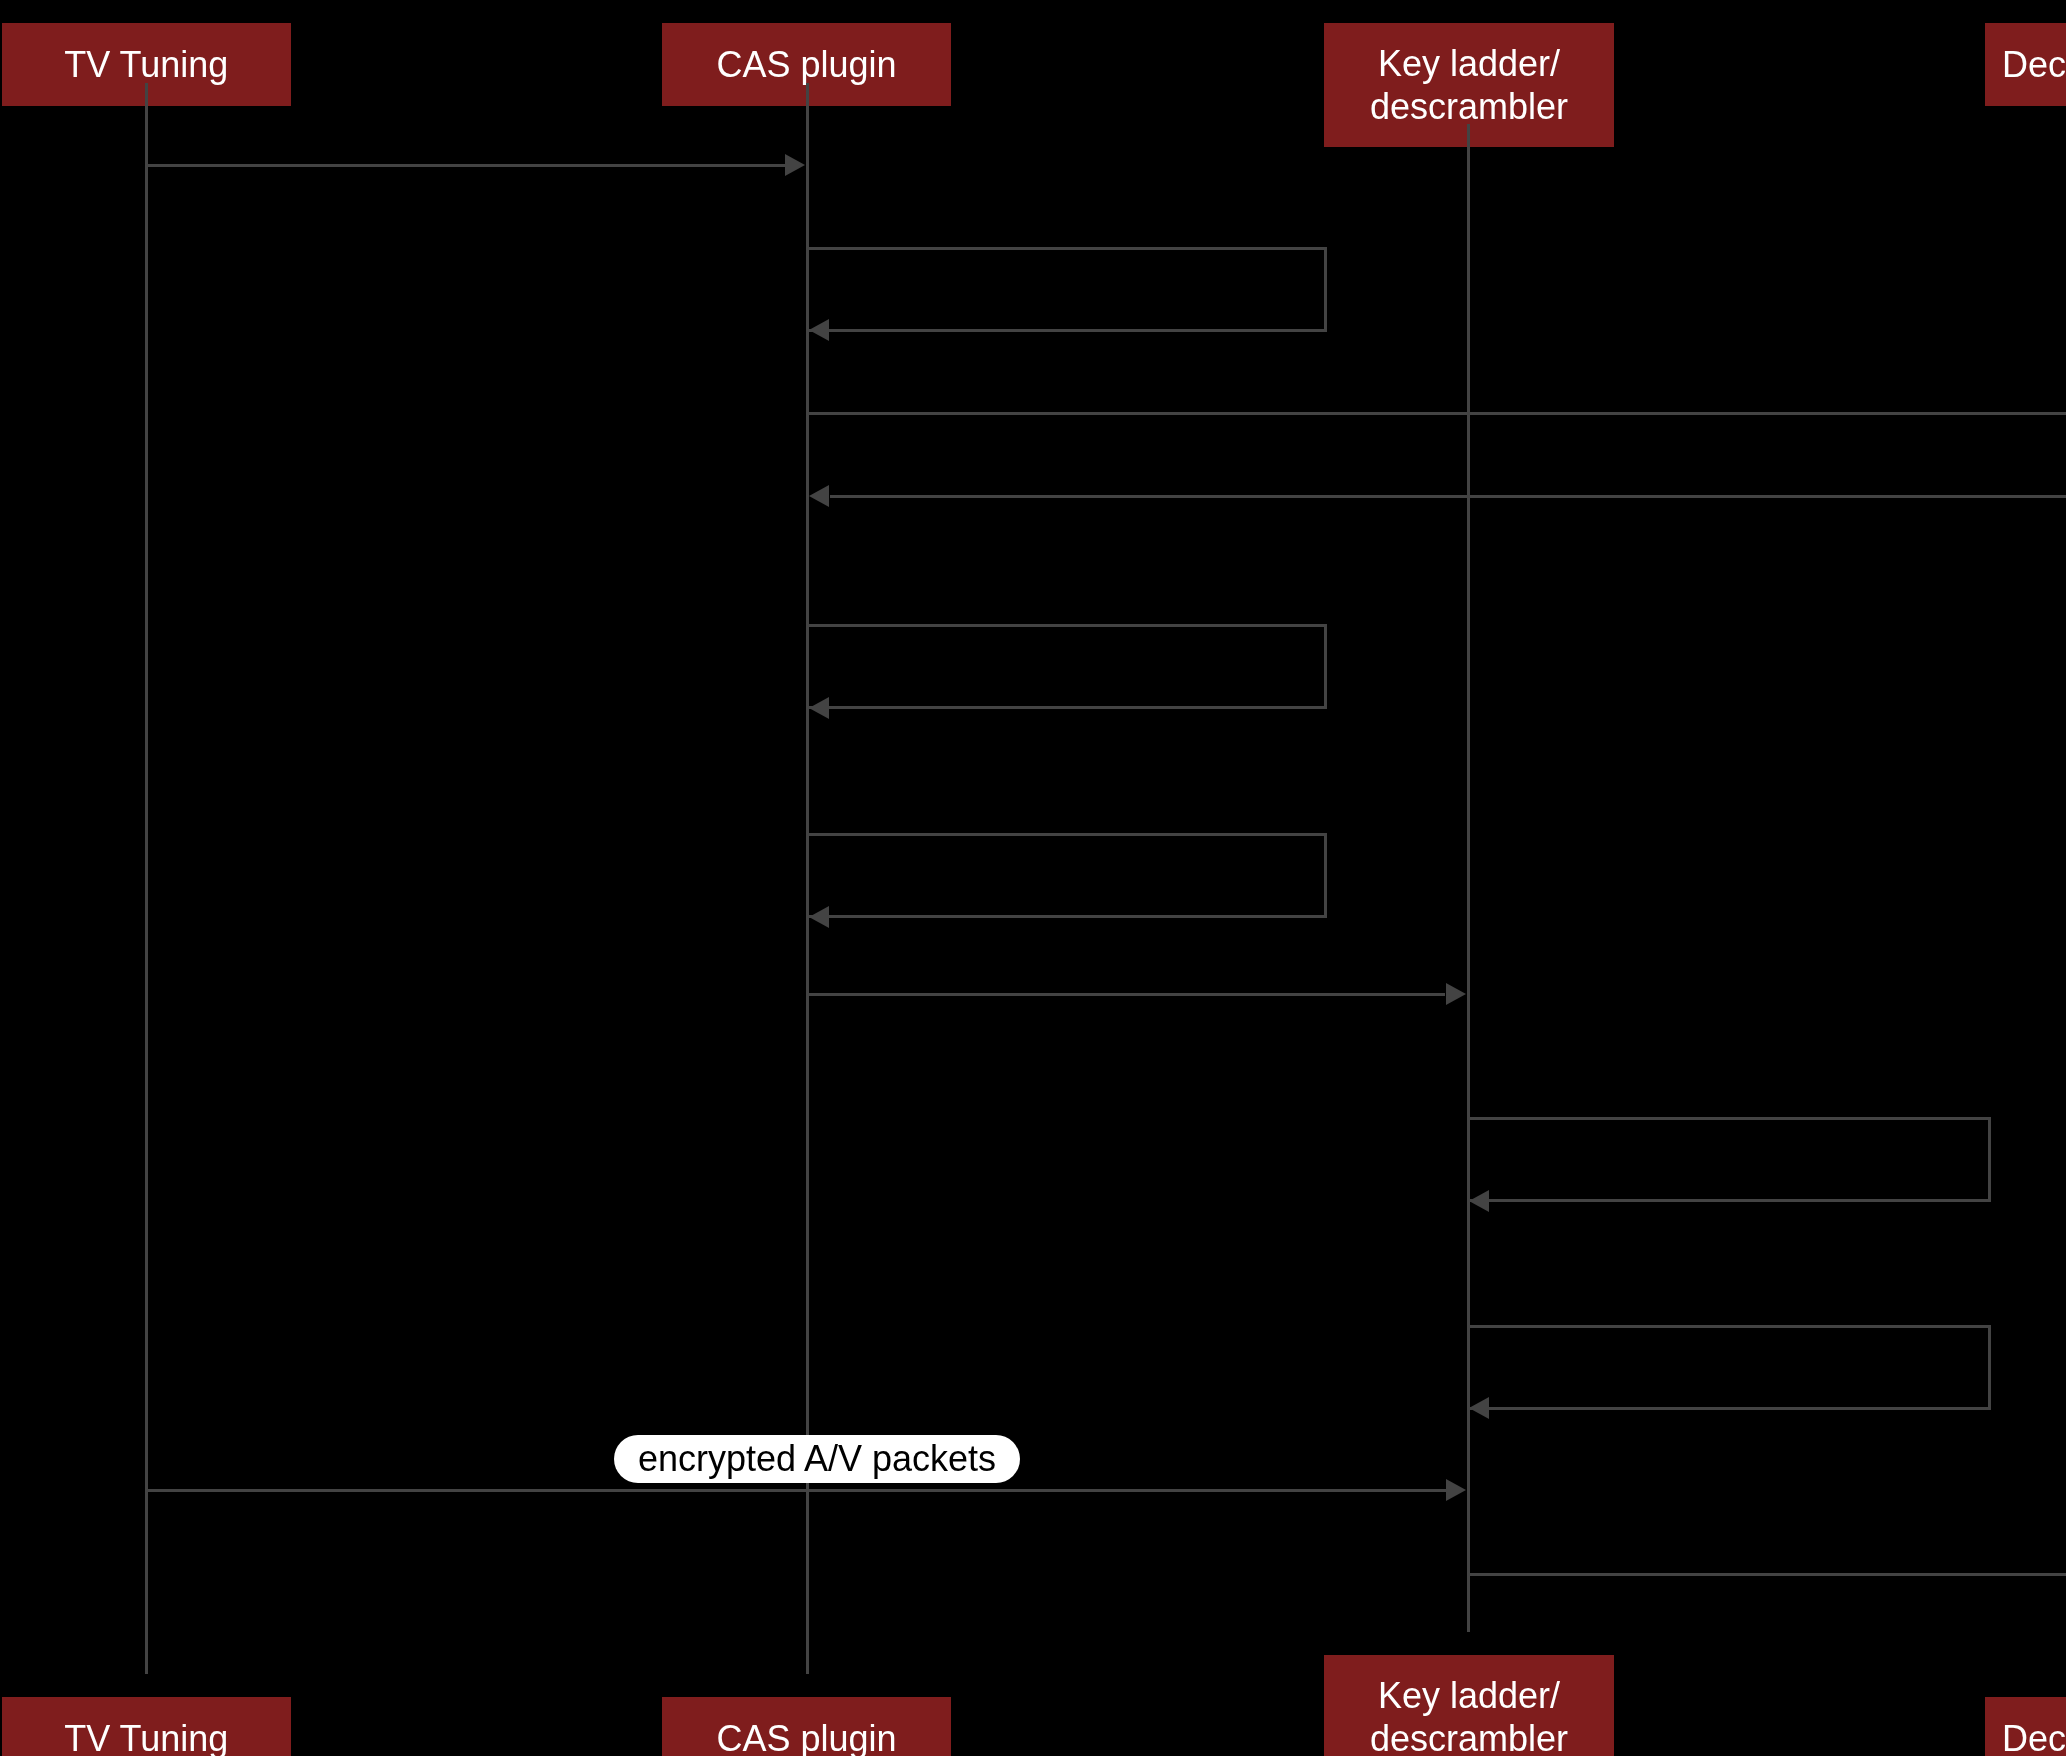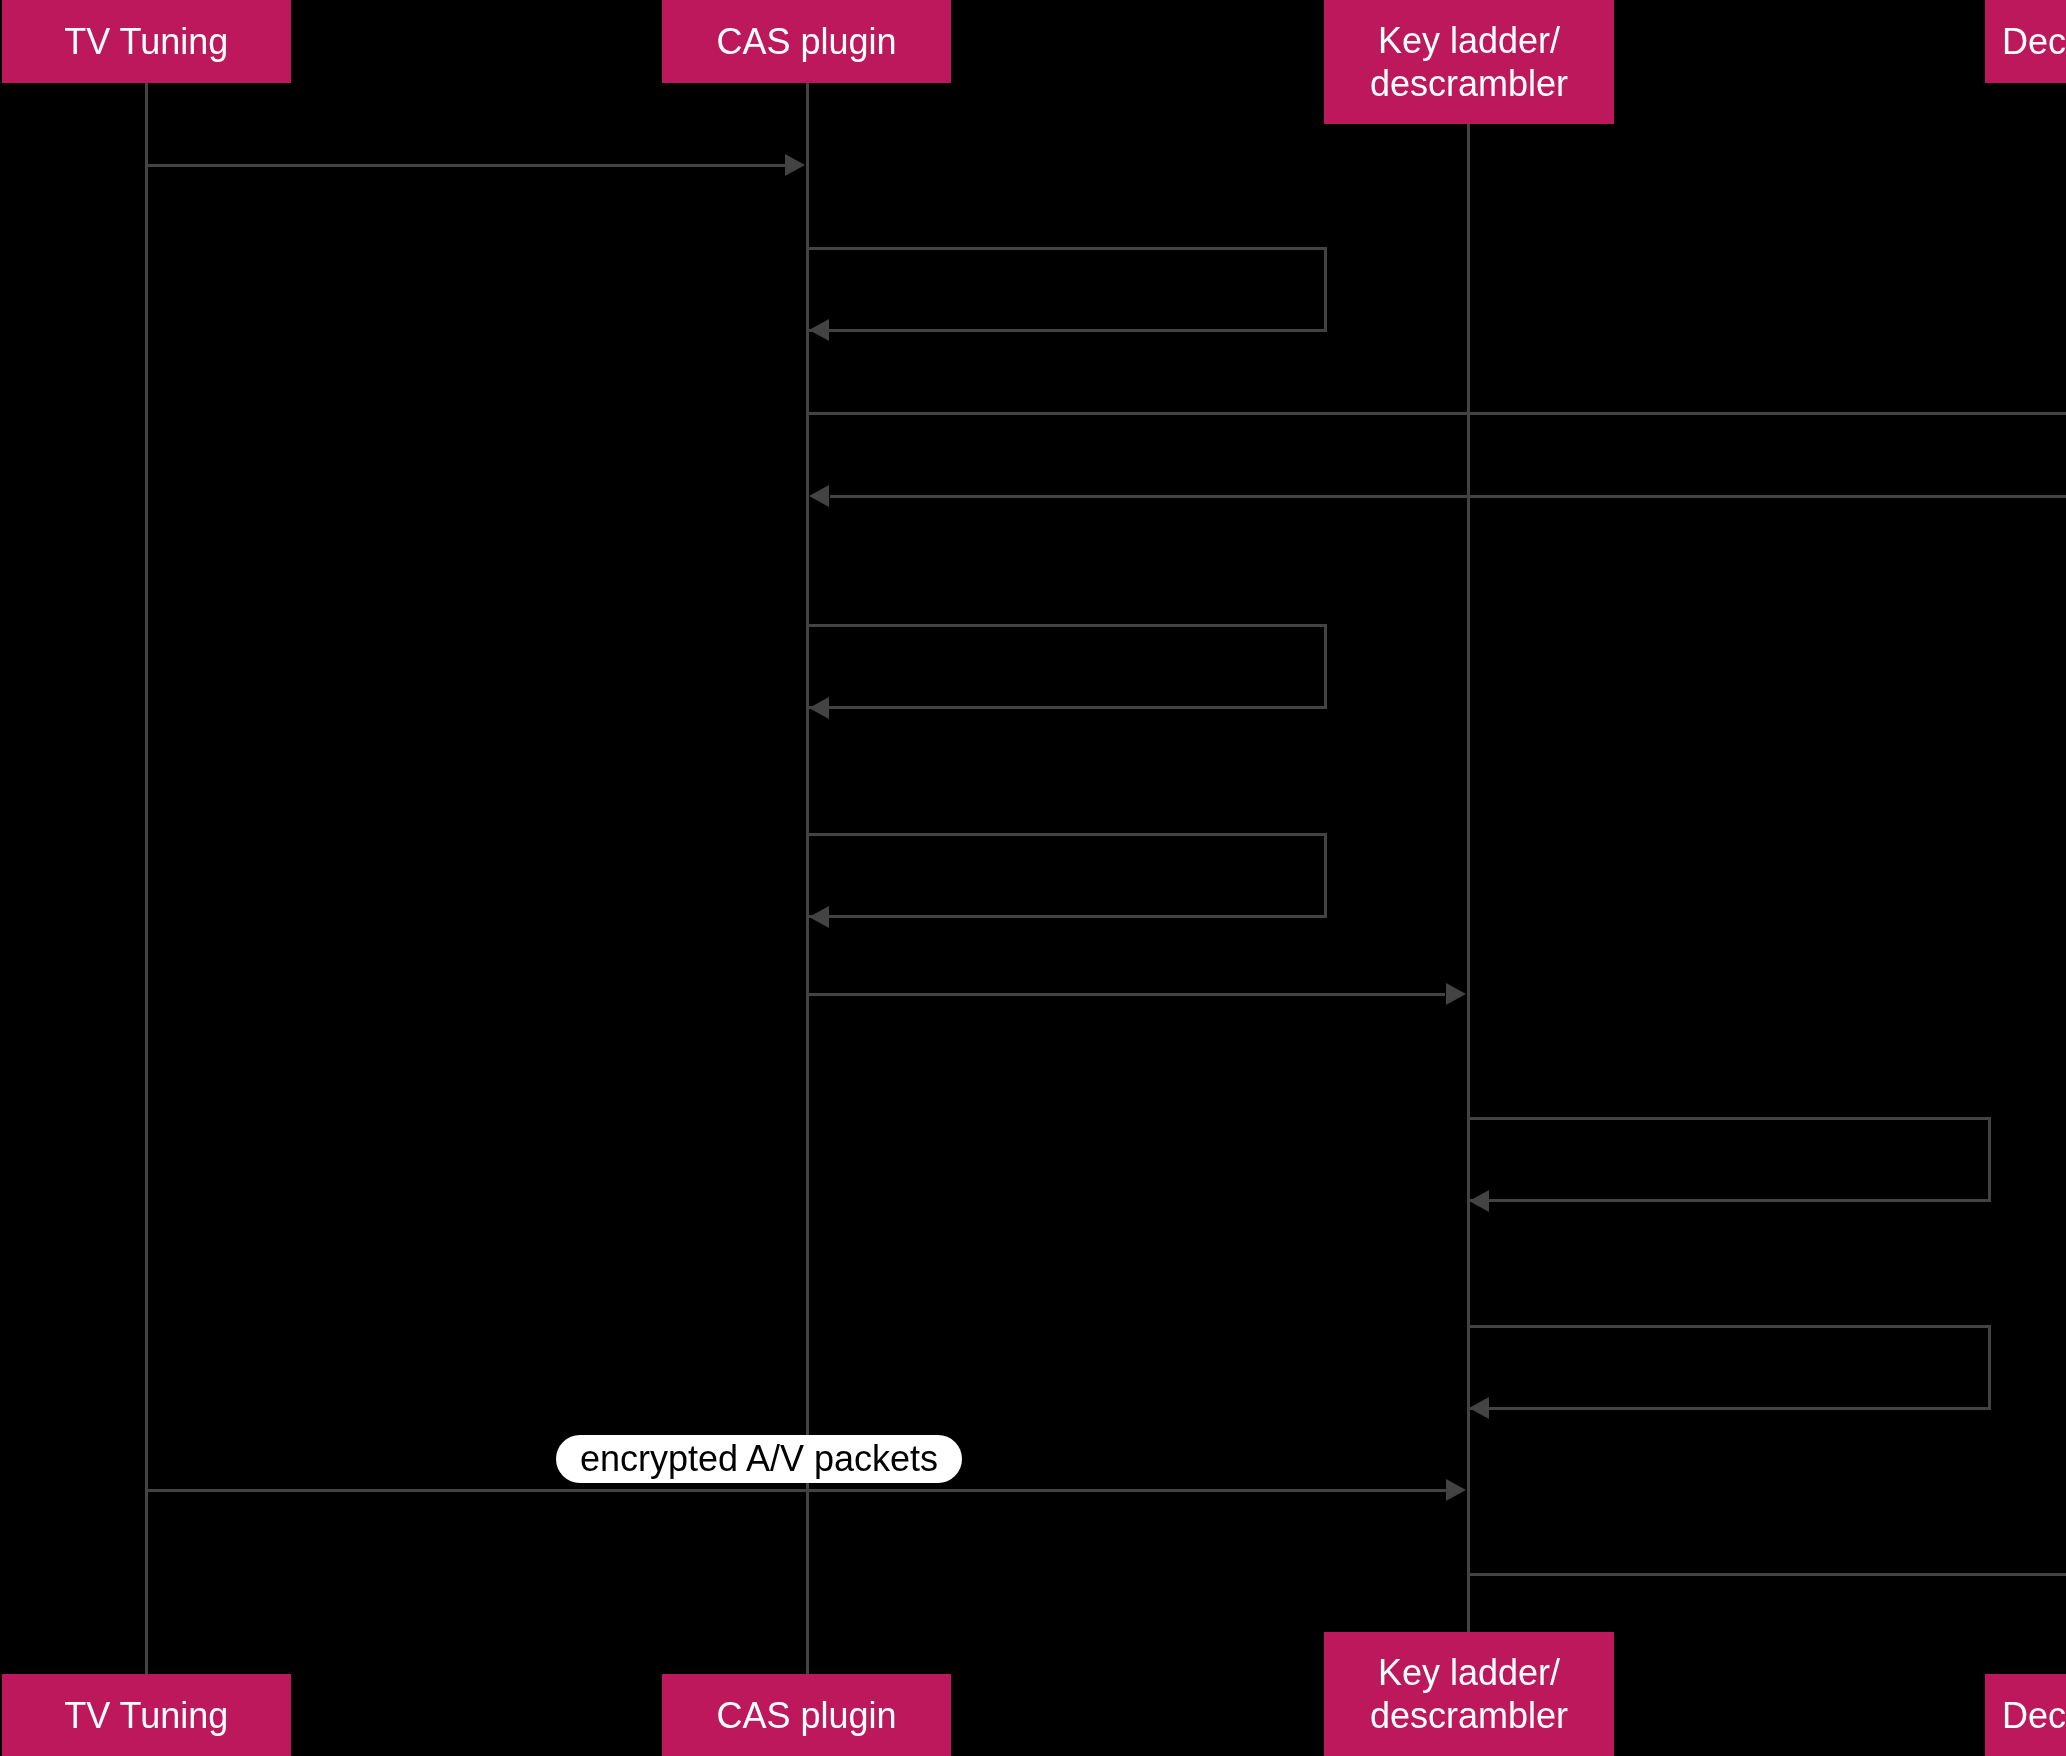--- a/index.html
+++ b/index.html
@@ -6,29 +6,30 @@
   #stage {
     position: relative;
     width: 2662px;
     height: 1756px;
     background: #000000;
     overflow: hidden;
     font-family: "Liberation Sans", sans-serif;
   }
   .actor {
     position: absolute;
-    background: #be185d;
+    background: #7f1d1d;
     color: #FFFFFF;
     display: flex;
     align-items: center;
     justify-content: center;
     text-align: center;
     font-size: 36px;
     line-height: 43px;
     white-space: pre-line;
+    margin-top: 23px;
   }
   .lifeline {
     position: absolute;
     width: 2.9px;
     background: #434343;
   }
   .msg-line {
     position: absolute;
     height: 3.3px;
     background: #434343;
@@ -92,21 +93,21 @@
 
   <div class="msg-line" style="left:807px; top:993px; width:638px;"></div>
   <div class="arrowhead right" style="left:1446px; top:983px;"></div>
 
   <div class="self-loop" style="left:1468px; top:1117px; width:520px; height:79px;"></div>
   <div class="arrowhead left" style="left:1469px; top:1190px;"></div>
 
   <div class="self-loop" style="left:1468px; top:1325px; width:520px; height:79px;"></div>
   <div class="arrowhead left" style="left:1469px; top:1397px;"></div>
 
-  <div class="msg-label" style="left:556px; top:1435px; width:406px; height:48px;border-radius:24px;">encrypted A/V packets</div>
+  <div class="msg-label" style="left:614px; top:1435px; width:406px; height:48px;border-radius:24px;">encrypted A/V packets</div>
   <div class="msg-line" style="left:146px; top:1489px; width:1300px;"></div>
   <div class="arrowhead right" style="left:1446px; top:1479px;"></div>
 
   <div class="msg-line" style="left:1468px; top:1573px; width:641px;"></div>
 
   <div class="actor" style="left:1.7px; top:1674px; width:289px; height:83px;">TV Tuning</div>
   <div class="actor" style="left:662px; top:1674px; width:289px; height:83px;">CAS plugin</div>
   <div class="actor" style="left:1324px; top:1632px; width:290px; height:124px;">Key ladder/
 descrambler</div>
   <div class="actor" style="left:1985px; top:1674px; width:290px; height:83px;">Decode, display</div>

